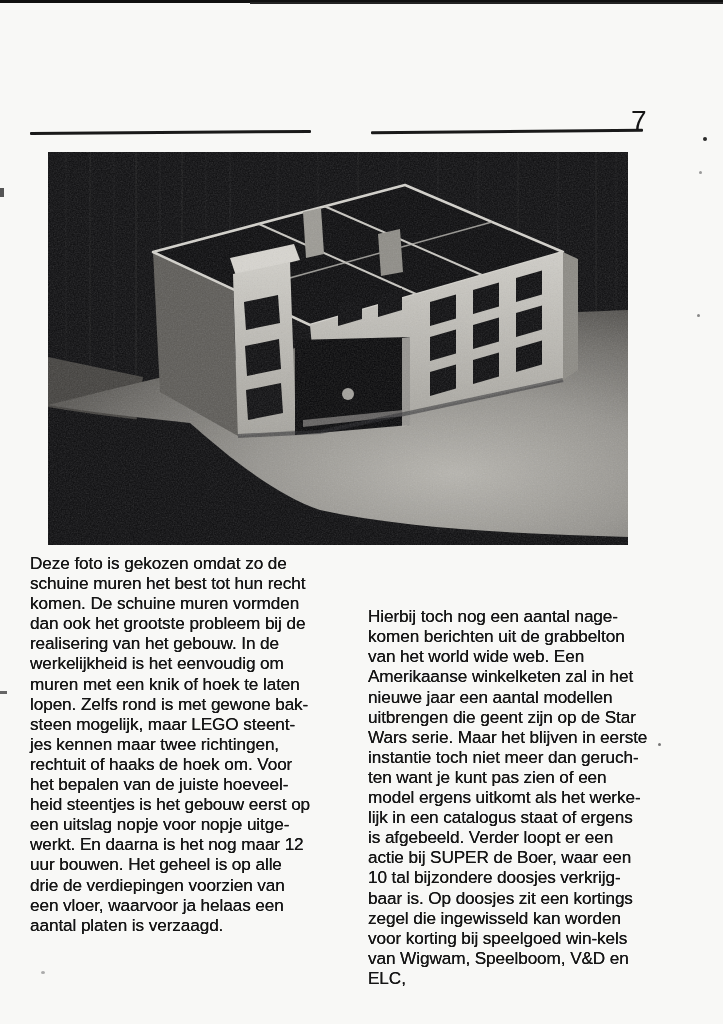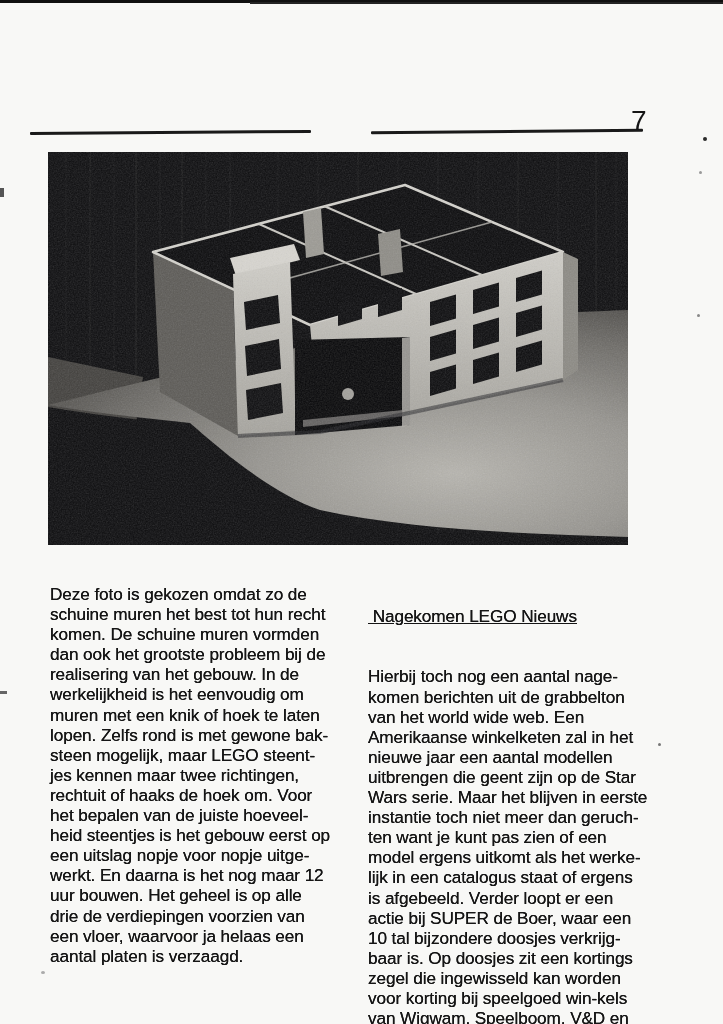--- a/index.html
+++ b/index.html
@@ -10,21 +10,21 @@
   }
   .top-edge{position:absolute;top:0;left:0;width:723px;height:3px;background:#101010;}
   .top-edge2{position:absolute;top:2px;left:250px;width:473px;height:2px;background:#242424;}
   .rule{position:absolute;height:2.5px;background:#1a1a1a;border-radius:1px;}
   .rule-left{left:30px;top:131px;width:281px;transform:rotate(-0.45deg);}
   .rule-right{left:371px;top:130px;width:272px;transform:rotate(-0.5deg);}
   .page-number{position:absolute;left:631px;top:106px;font-size:28px;line-height:30px;}
   .photo{position:absolute;left:48px;top:152px;width:580px;height:393px;margin:0;}
   .col{position:absolute;white-space:pre;font-size:17.2px;line-height:20.1px;letter-spacing:-0.1px;
        text-shadow:0 0 0.3px #111;}
-  .col-left{left:30px;top:584px;margin-left:20px;}
+  .col-left{left:30px;top:553px;}
   .col-right{left:368px;top:566px;}
   .heading{text-decoration:underline;white-space:pre;}
   .speck{position:absolute;border-radius:50%;}
   .s1{left:703px;top:137px;width:4px;height:4px;background:#2a2a2a;}
   .s2{left:0px;top:188px;width:4px;height:9px;background:#555;border-radius:0;}
   .s3{left:0px;top:691px;width:7px;height:3px;background:#666;border-radius:0;}
   .s4{left:658px;top:743px;width:3px;height:3px;background:#777;}
   .s5{left:697px;top:314px;width:3px;height:3px;background:#888;}
   .s6{left:41px;top:971px;width:4px;height:3px;background:#aaa;}
   .s7{left:699px;top:171px;width:3px;height:3px;background:#999;}
@@ -157,21 +157,20 @@
 het bepalen van de juiste hoeveel-
 heid steentjes is het gebouw eerst op
 een uitslag nopje voor nopje uitge-
 werkt. En daarna is het nog maar 12
 uur bouwen. Het geheel is op alle
 drie de verdiepingen voorzien van
 een vloer, waarvoor ja helaas een
 aantal platen is verzaagd.</div>
 
   <div class="col col-right">
-    <div class="heading"> Nagekomen LEGO Nieuws</div>
     <div>Hierbij toch nog een aantal nage-
 komen berichten uit de grabbelton
 van het world wide web. Een
 Amerikaanse winkelketen zal in het
 nieuwe jaar een aantal modellen
 uitbrengen die geent zijn op de Star
 Wars serie. Maar het blijven in eerste
 instantie toch niet meer dan geruch-
 ten want je kunt pas zien of een
 model ergens uitkomt als het werke-

